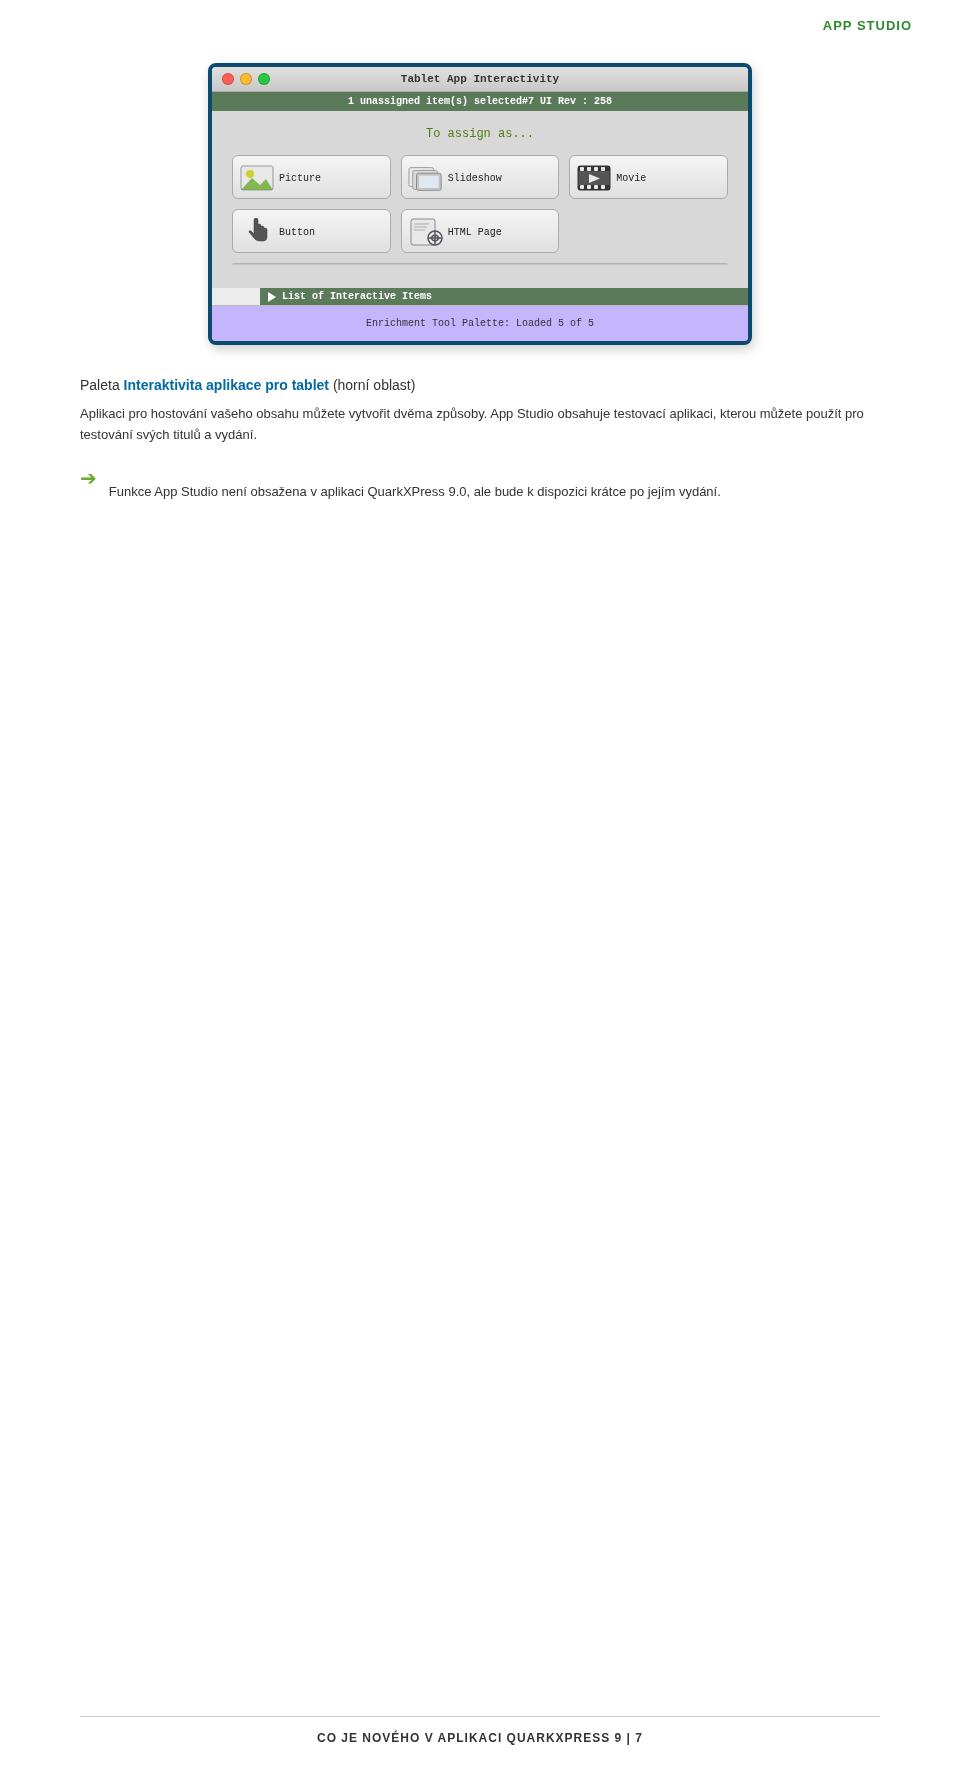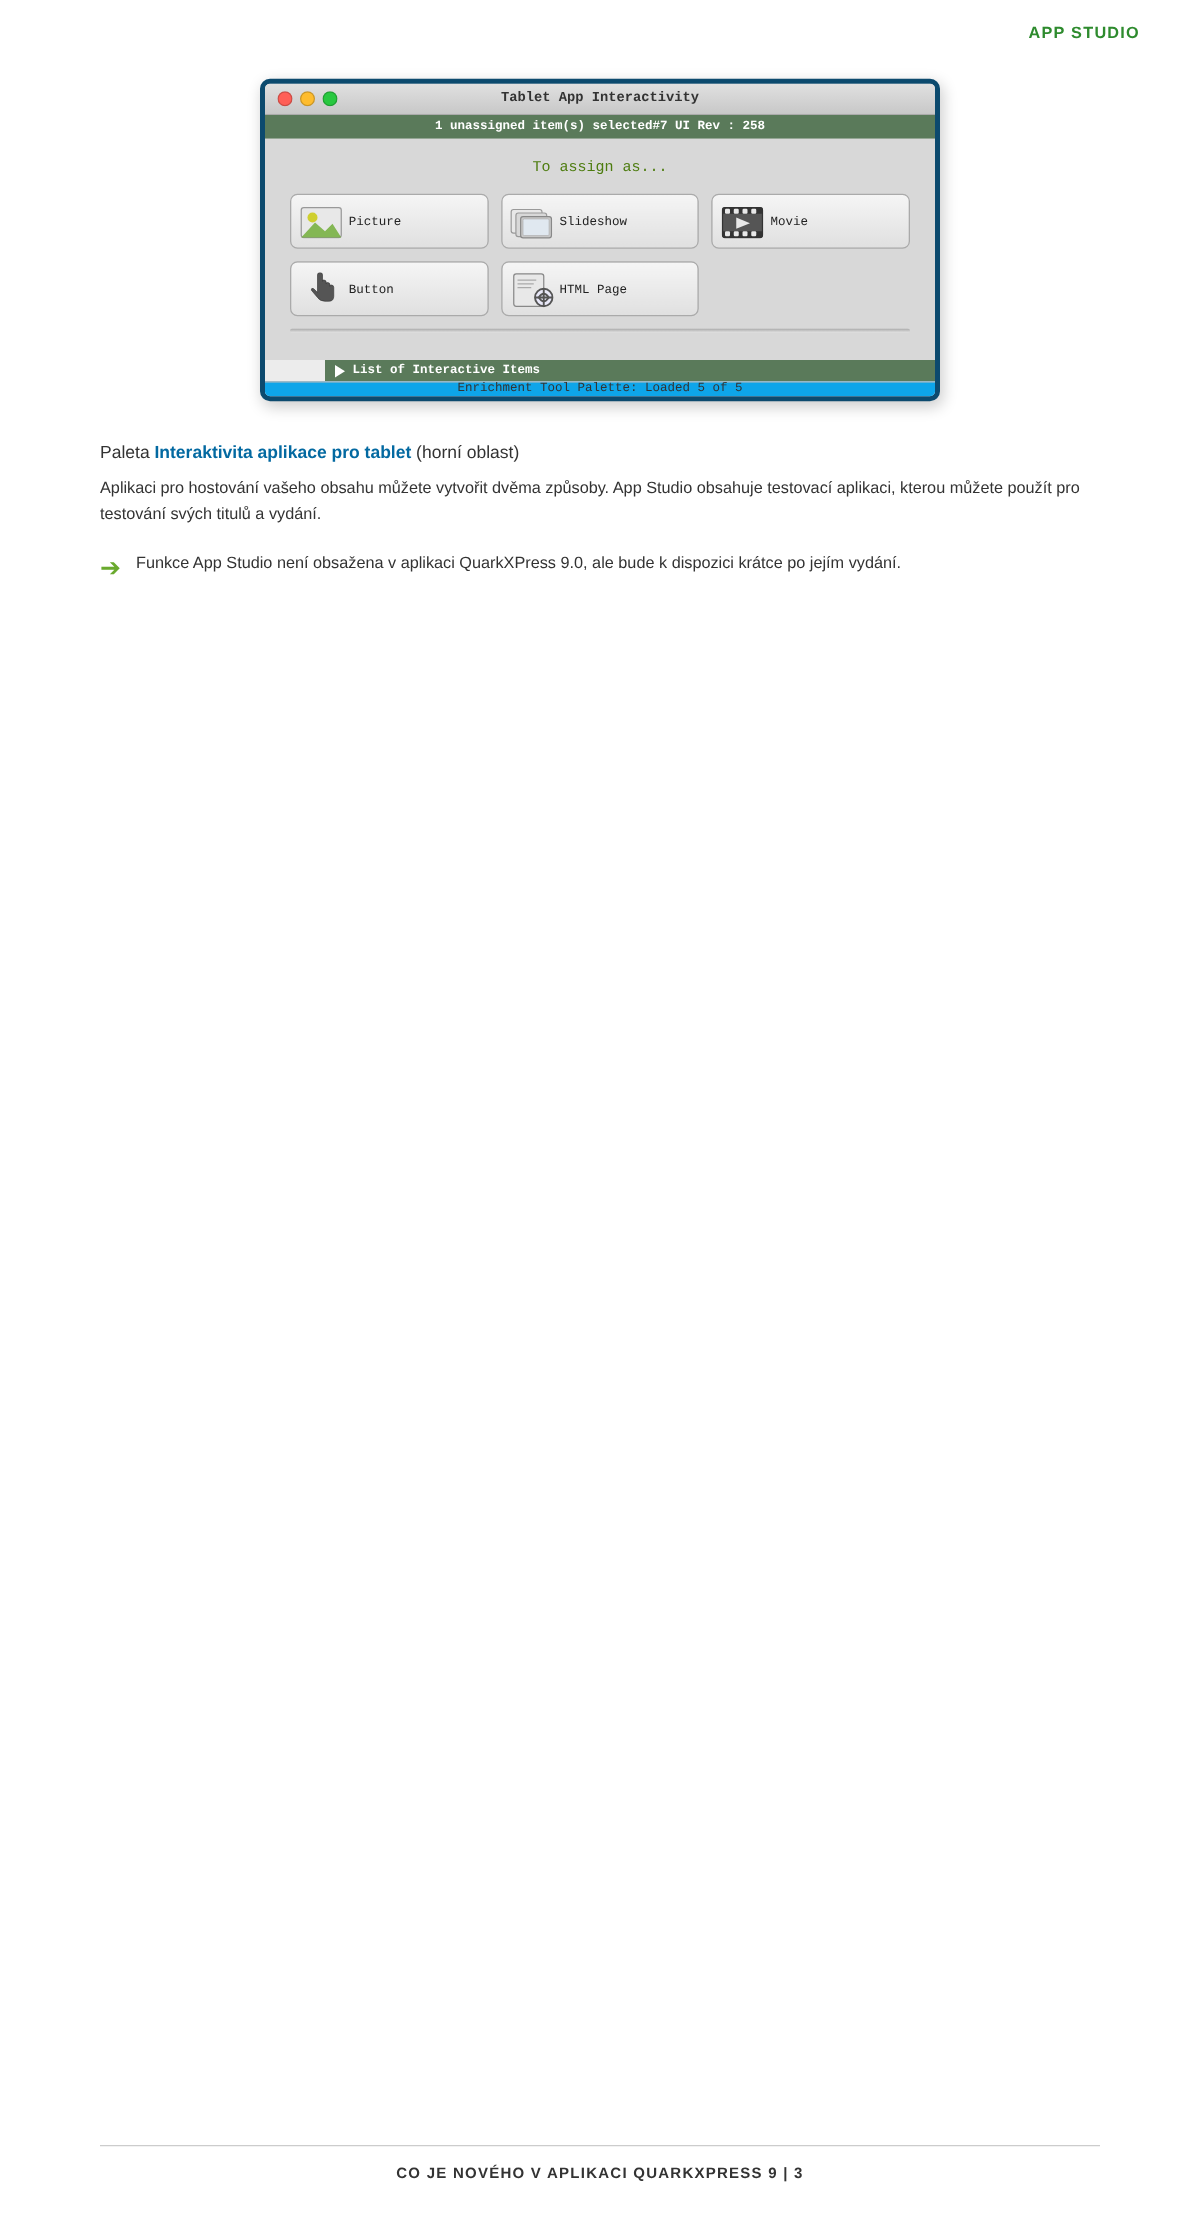--- a/index.html
+++ b/index.html
@@ -164,23 +164,23 @@
     .win-list-triangle {
       width: 0;
       height: 0;
       border-top: 5px solid transparent;
       border-bottom: 5px solid transparent;
       border-left: 8px solid #fff;
     }
 
     
     .win-enrichment-bar {
-      background: #0ea5e9;
+      background: #c4b5fd;
       border-top: 1px solid #bbb;
-      padding: 0 10px;
+      padding: 12px 10px;
       font-size: 10px;
       color: #333;
       text-align: center;
     }
 
     
     .text-section {
       margin-top: 28px;
     }
 
@@ -220,20 +220,21 @@
       color: #6aaa2e;
       font-size: 20px;
       margin-top: 2px;
       flex-shrink: 0;
     }
 
     .arrow-note-text {
       font-size: 13px;
       color: #333;
       line-height: 1.6;
+      margin-top: 18px;
     }
 
     
     .page-footer {
       position: absolute;
       bottom: 30px;
       left: 0;
       right: 0;
       text-align: center;
       font-size: 12px;
@@ -384,14 +385,14 @@
     <div class="arrow-note">
       <span class="arrow-icon">➔</span>
       <span class="arrow-note-text">Funkce App Studio není obsažena v aplikaci QuarkXPress 9.0, ale bude k dispozici krátce po jejím vydání.</span>
     </div>
 
   </div>
 
 </div>
 
 <div class="page-footer">
-  <span>CO JE NOVÉHO V APLIKACI QUARKXPRESS 9 | 3</span>
+  <span>CO JE NOVÉHO V APLIKACI QUARKXPRESS 9 | 7</span>
 </div>
 
 </body></html>

